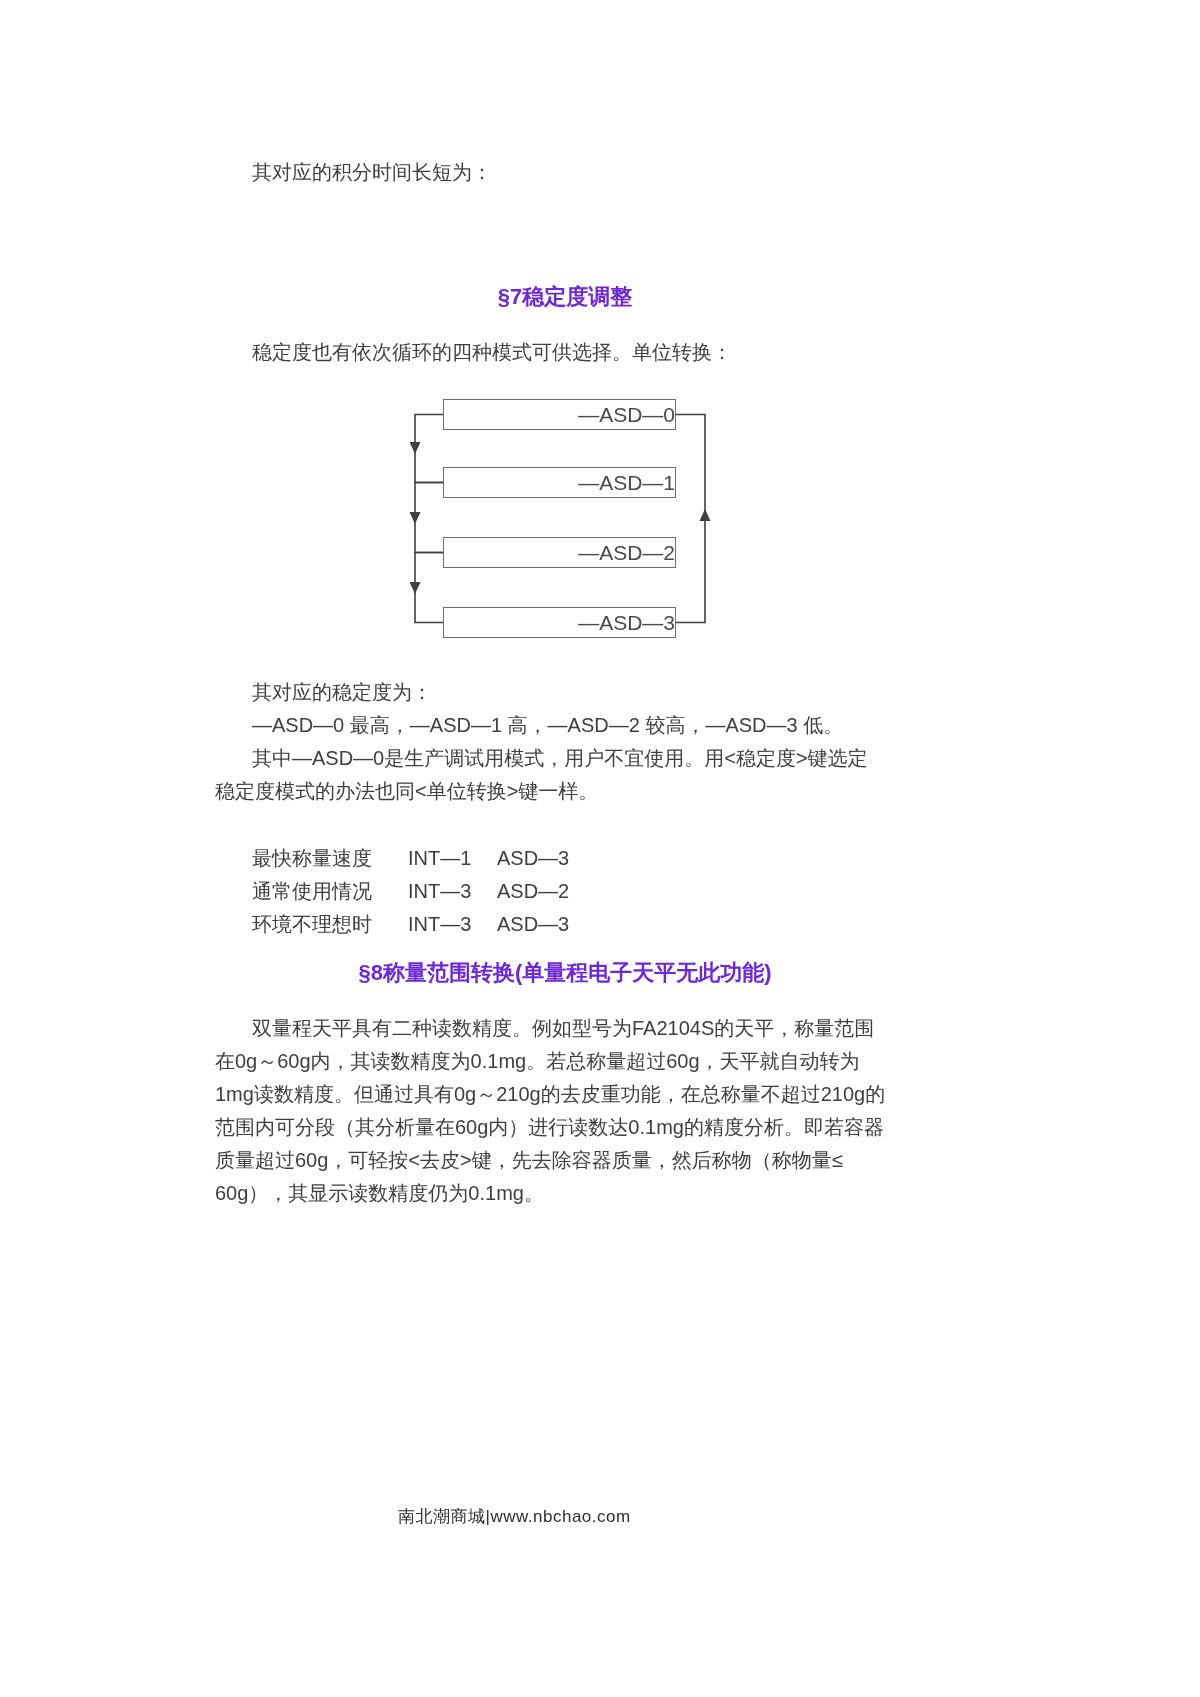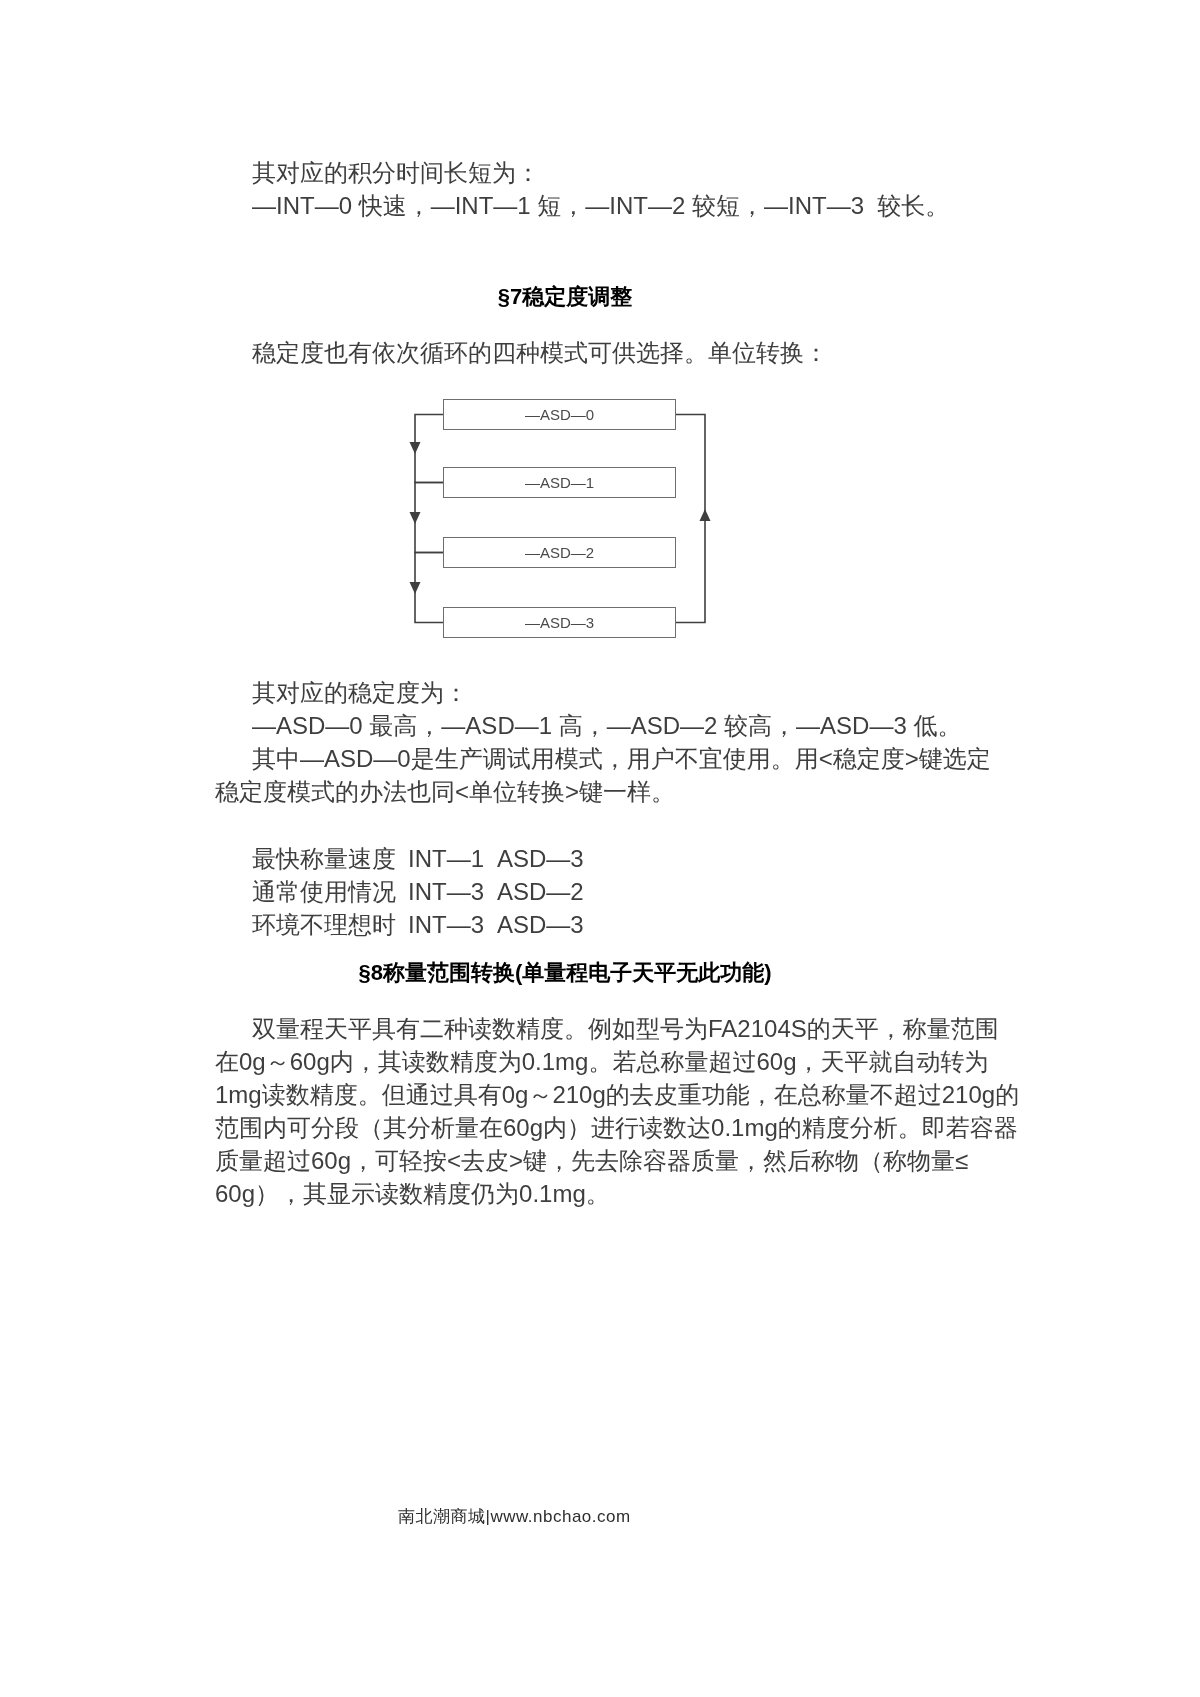--- a/index.html
+++ b/index.html
@@ -10,76 +10,75 @@
     height:1697px;
     background:#ffffff;
     font-family:"Liberation Sans","DejaVu Sans",sans-serif;
     color:#3e3e3e;
     overflow:hidden;
   }
   .content {
     position:absolute;
     left:215px;
     width:710px;
-    font-size:24px;
+    font-size:20px;
     line-height:33px;
   }
   .ln { white-space:pre; }
   .ind { padding-left:37px; }
   .heading {
     position:absolute;
     left:215px;
     width:700px;
     text-align:center;
     font-weight:bold;
     font-size:22px;
-    color:#000000;
+    color:#6d28d9;
     line-height:30px;
   }
   .mode-table .row { display:flex; }
   .mode-table .cell-label { display:inline-block; width:156px; }
   .mode-table .cell-int { display:inline-block; width:89px; }
   .diagram {
     position:absolute;
     left:398px;
     top:392px;
     width:330px;
     height:255px;
   }
   .diagram svg { position:absolute; left:0; top:0; }
   .node {
     position:absolute;
     left:45px;
     width:233px;
     height:31px;
     border:1px solid #6e6e6e;
     background:#ffffff;
-    text-align:center;
+    text-align:right;
     line-height:29px;
-    font-size:15px;
+    font-size:21px;
     color:#4a4a4a;
   }
   .footer {
     position:absolute;
     left:398px;
     top:1481px;
     font-size:17px;
     color:#2e2e2e;
     letter-spacing:0.5px;
     margin-top:24px;
   }
 </style>
 </head>
 <body>
 
 <div class="page">
 
   <div class="content" style="top:156px">
     <div class="ln ind">其对应的积分时间长短为：</div>
-    <div class="ln ind">—INT—0 快速，—INT—1 短，—INT—2 较短，—INT—3  较长。</div>
   </div>
 
   <div class="heading" style="top:282px">§7稳定度调整</div>
 
   <div class="content" style="top:336px">
     <div class="ln ind">稳定度也有依次循环的四种模式可供选择。单位转换：</div>
   </div>
 
   <div class="diagram">
     <svg width="330" height="255" viewBox="0 0 330 255">

